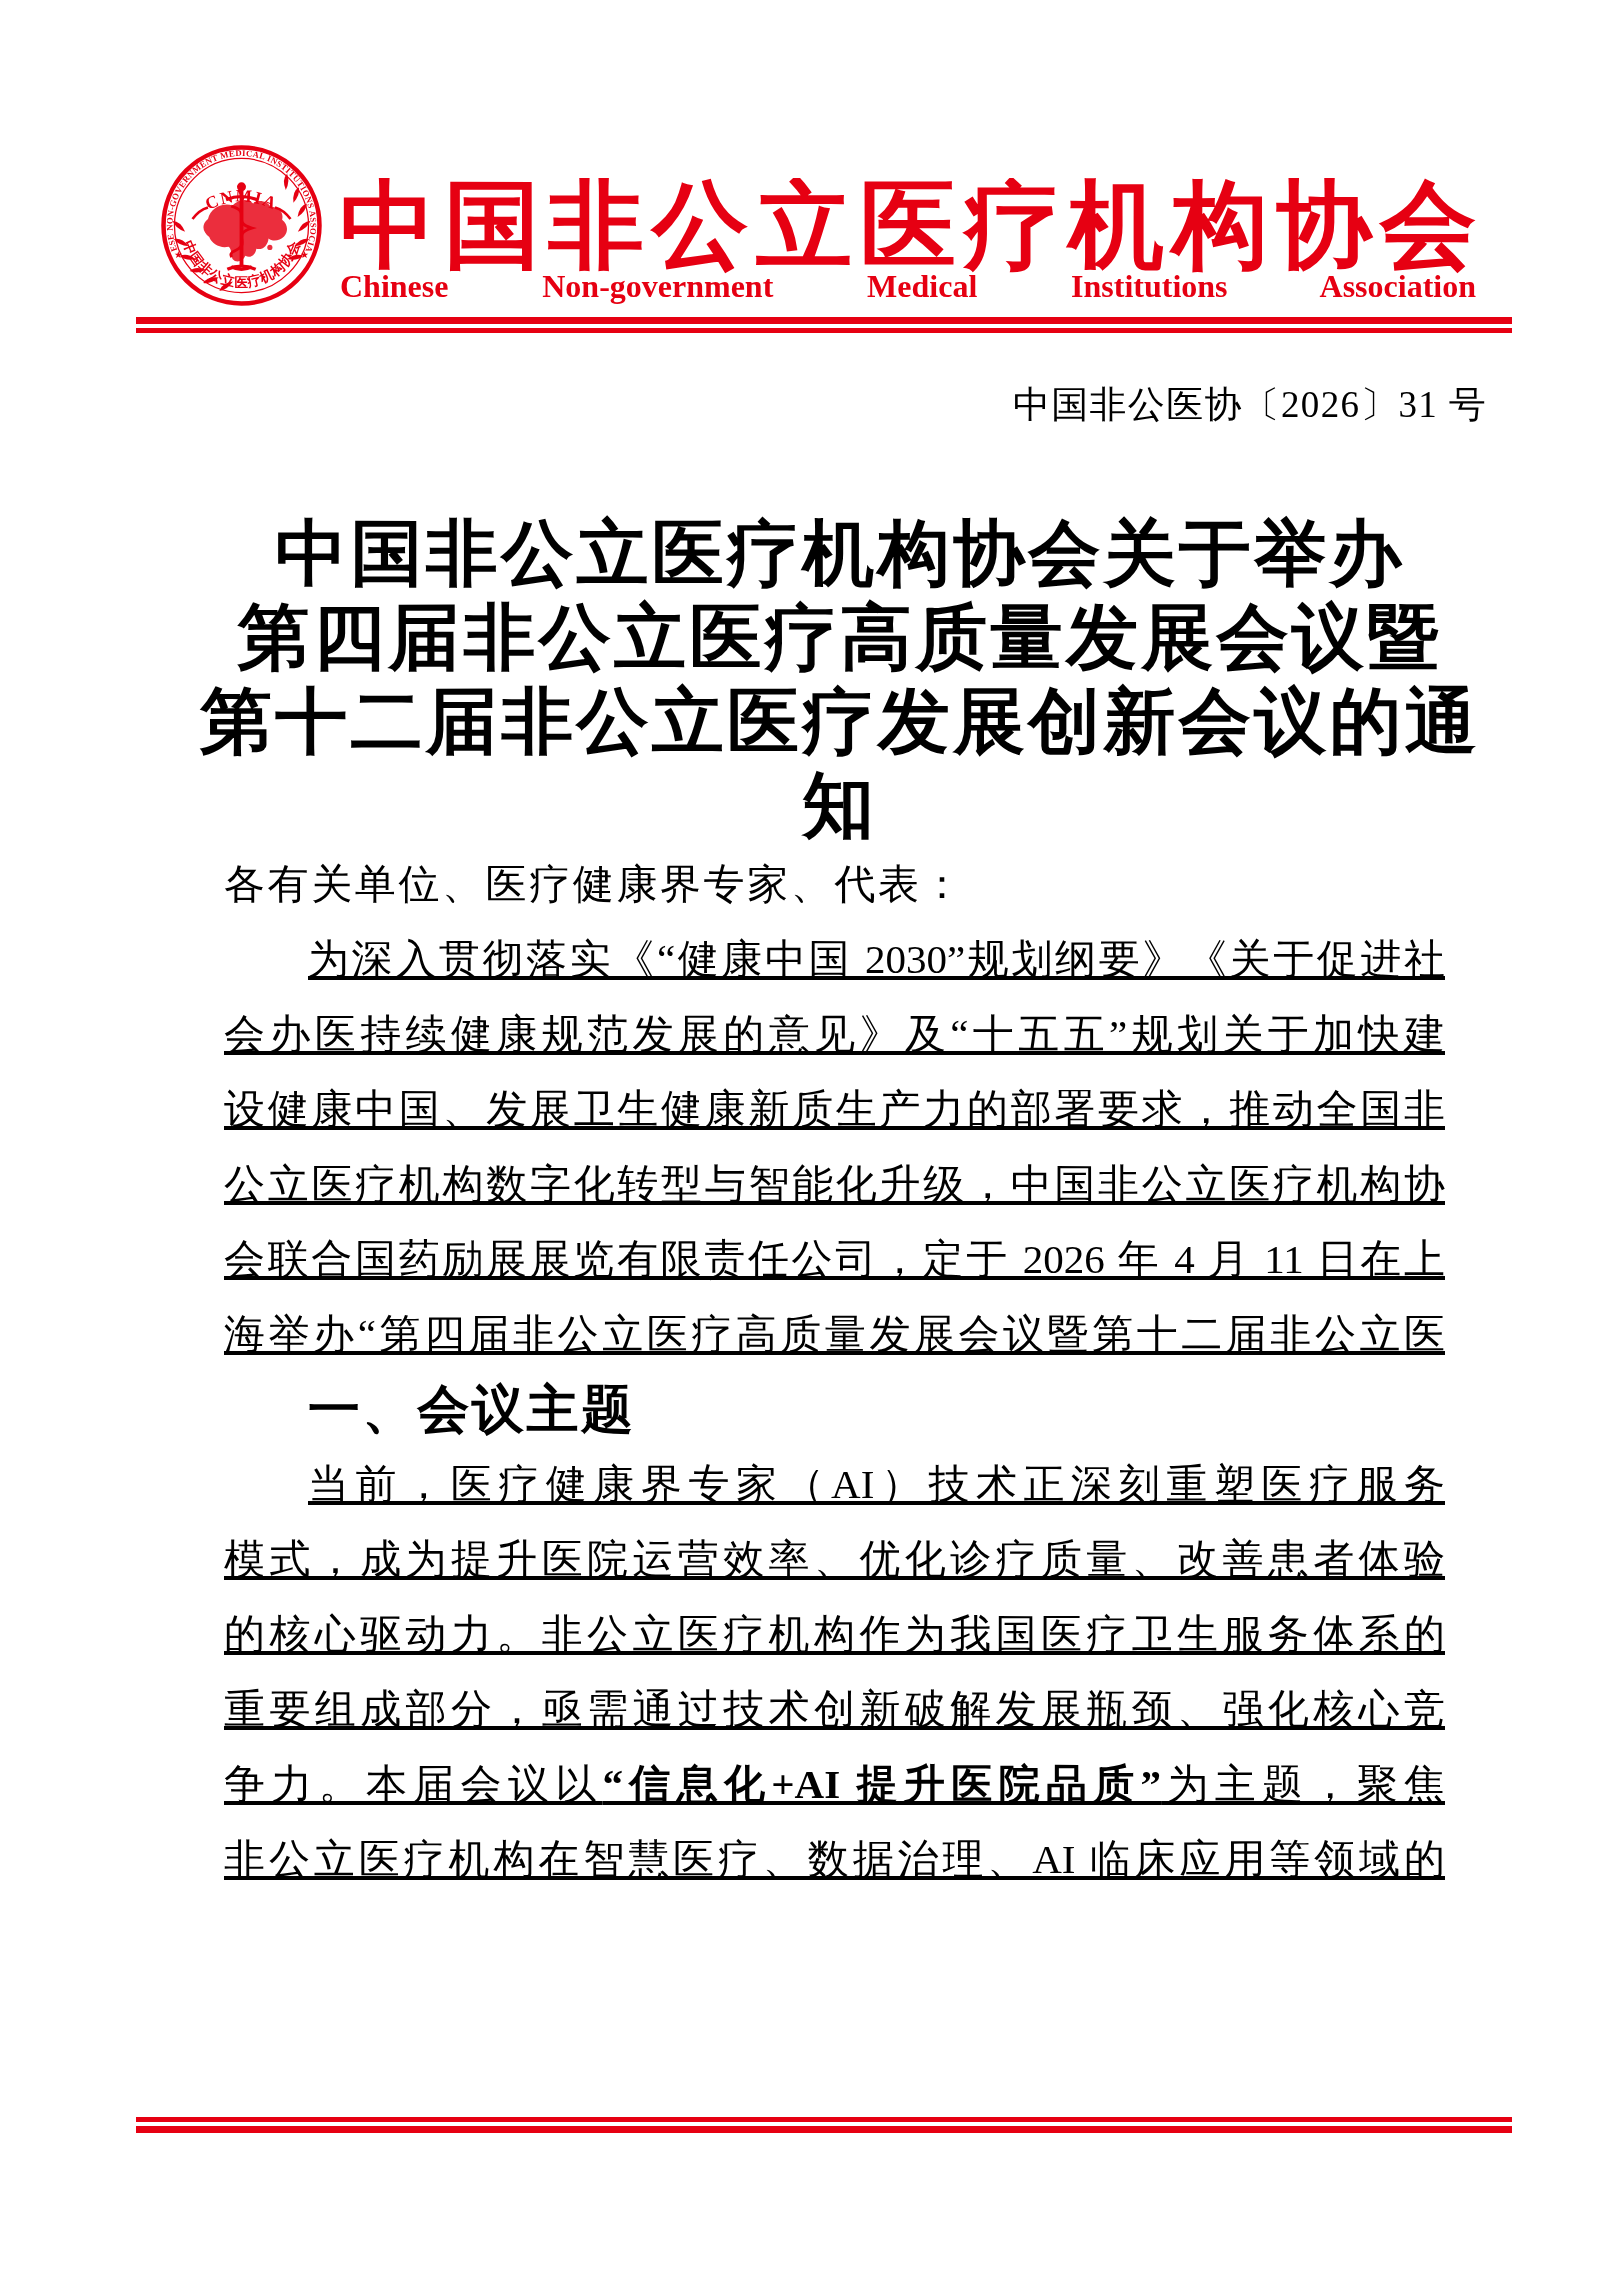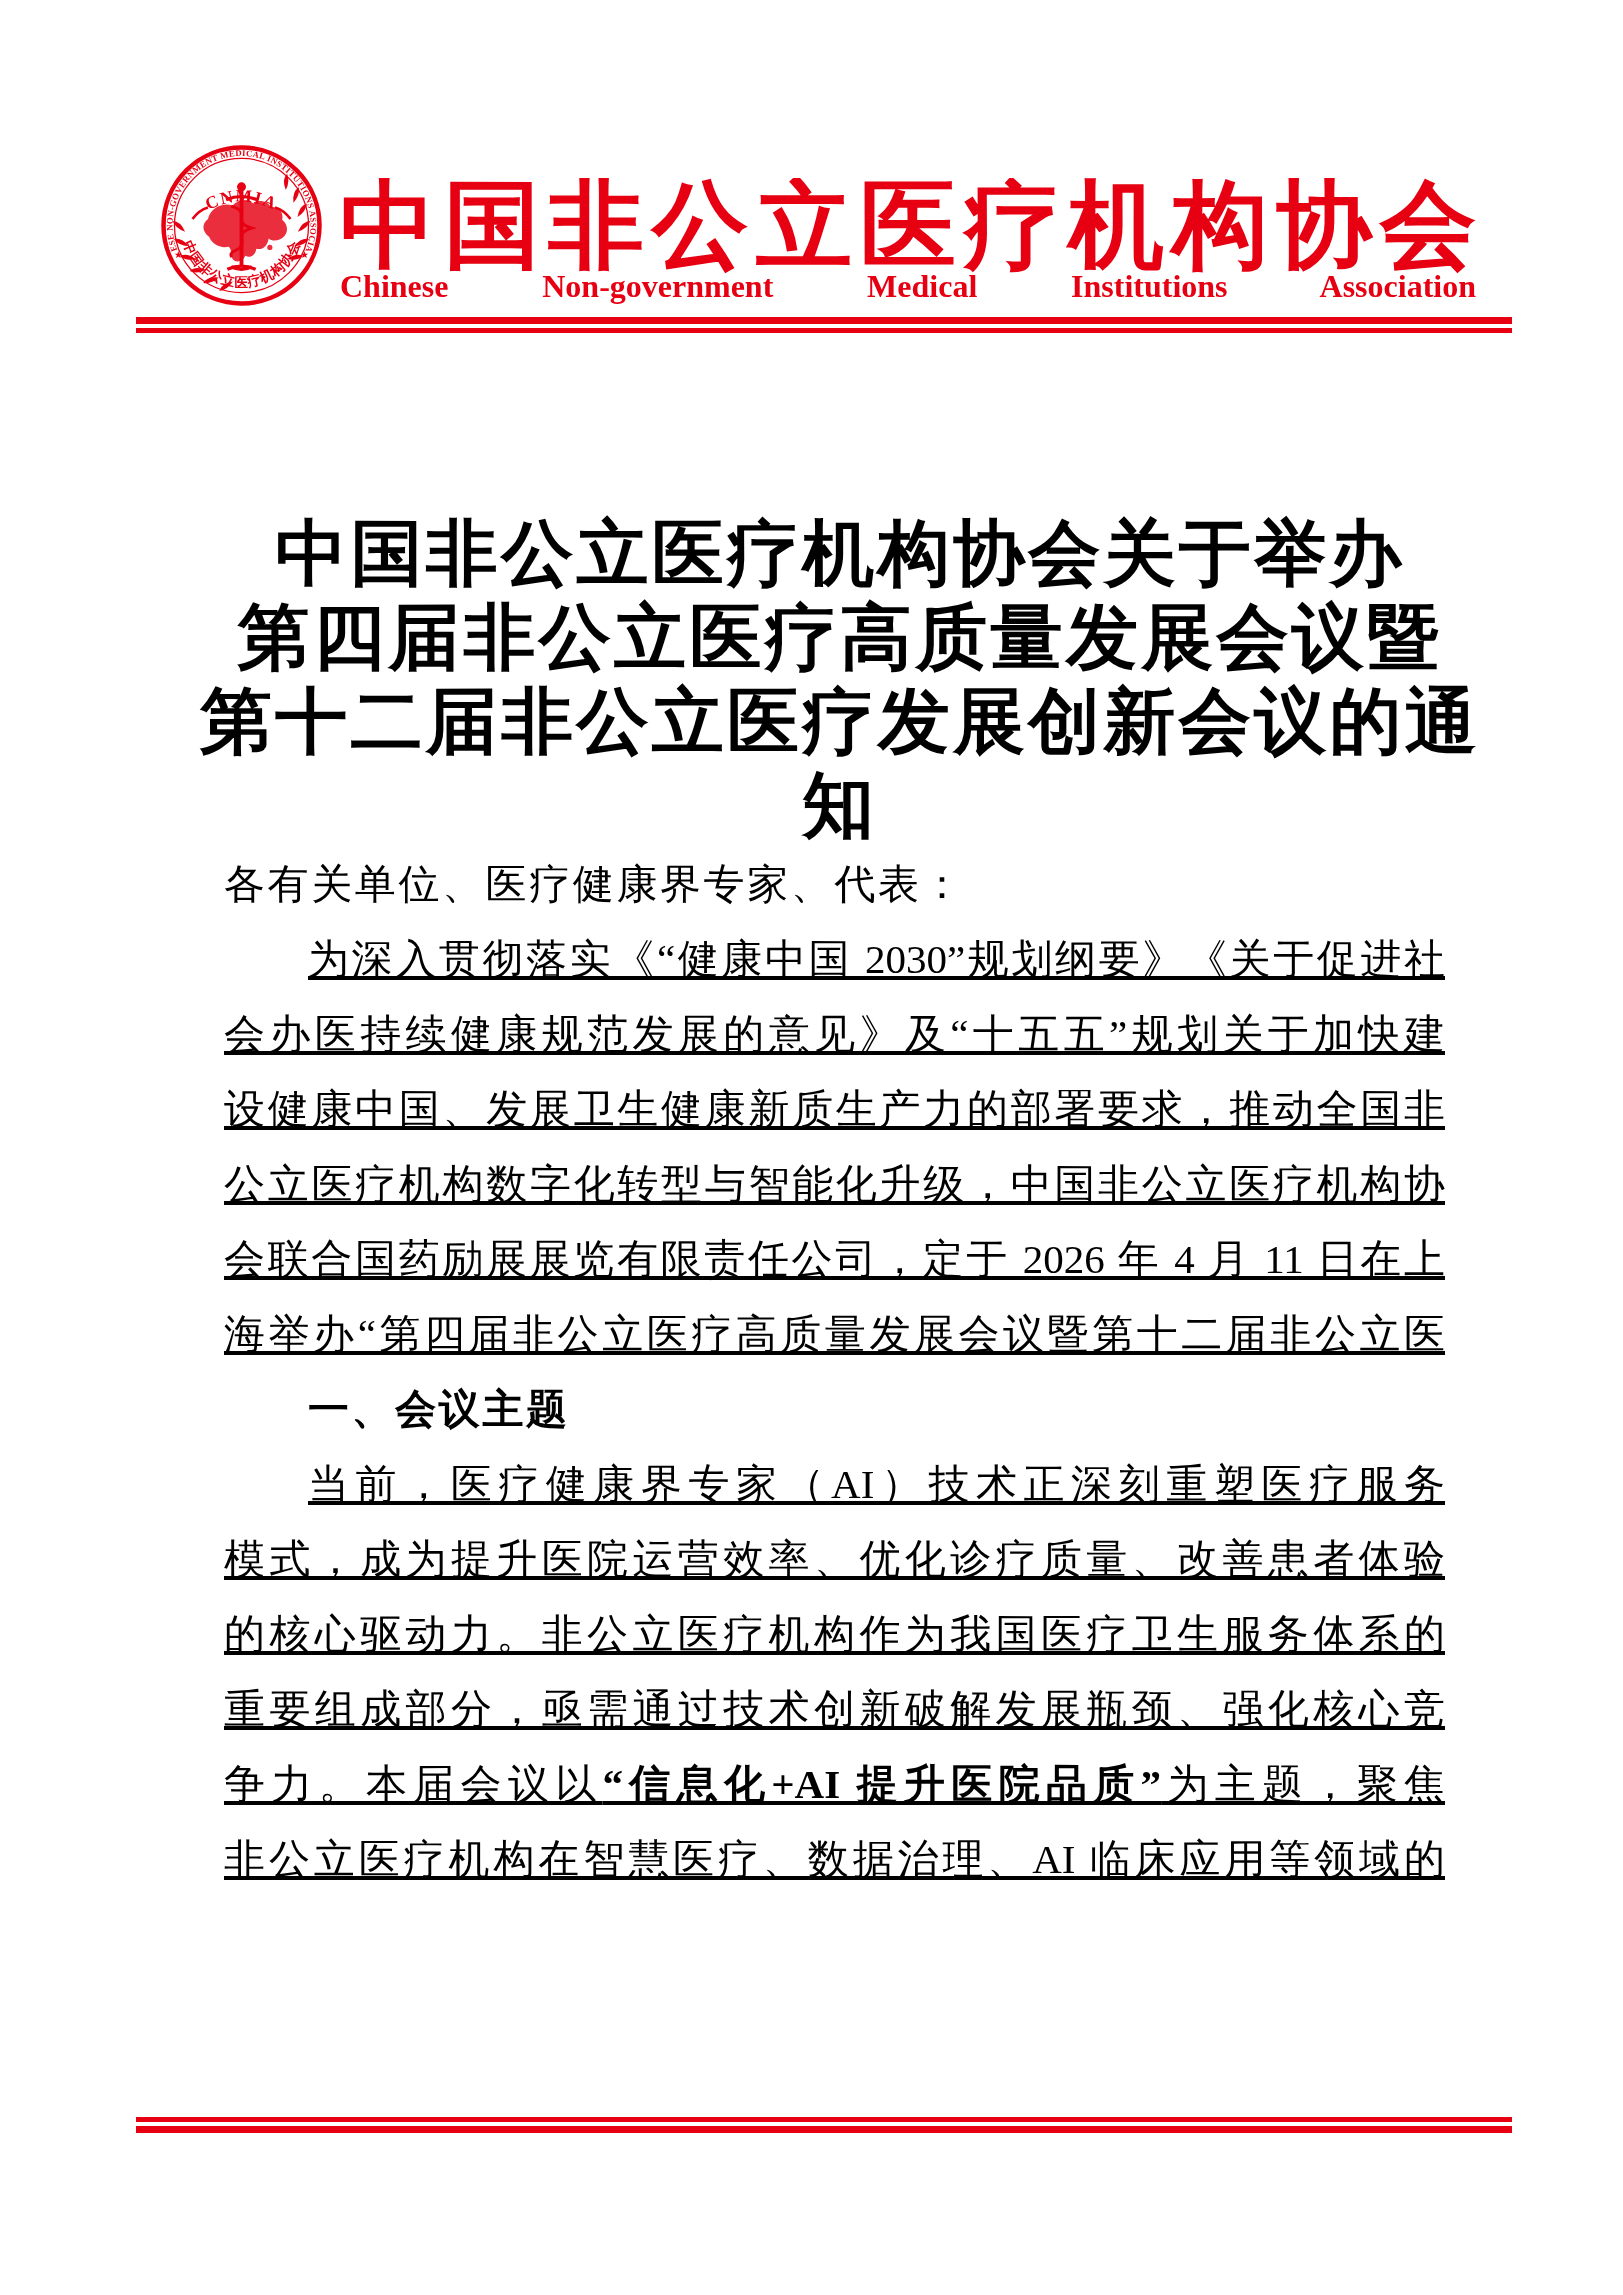--- a/index.html
+++ b/index.html
@@ -42,21 +42,21 @@
     text-align:center; font-weight:bold; font-size:72px; line-height:84px;
     letter-spacing:3.3px;
   }
 
   
   .body-block { position:absolute; left:224px; top:847px; width:1221px; font-size:41px; }
   .line   { height:75px; line-height:75px; overflow:hidden; }
   .plain  { letter-spacing:2.6px; }
   .fill   { text-align:justify; text-align-last:justify;text-decoration:underline; }
   .indent { text-indent:84px; }
-  .heading{ font-family:"Liberation Sans", sans-serif; font-weight:bold; font-size:41px; letter-spacing:2.6px; }
+  .heading{ font-family:"Liberation Sans", sans-serif; font-weight:bold; font-size:52px; letter-spacing:2.6px; }
   .bold   { font-weight:bold; }
 </style>
 </head>
 <body>
 
 <div class="page">
 
   <svg class="logo" viewBox="0 0 256 256" xmlns="http://www.w3.org/2000/svg" xmlns:xlink="http://www.w3.org/1999/xlink">
     <circle cx="128" cy="128" r="121" fill="#ffffff" stroke="#e60012" stroke-width="7"></circle>
     <circle cx="128" cy="128" r="104" fill="none" stroke="#e60012" stroke-width="2"></circle>
@@ -110,20 +110,21 @@
     <text x="30" y="178" font-size="15" fill="#e60012" text-anchor="middle">★</text>
     <text x="226" y="178" font-size="15" fill="#e60012" text-anchor="middle">★</text>
   </svg>
 
   <div class="org-cn">中国非公立医疗机构协会</div>
   <div class="org-en">Chinese Non-government Medical Institutions Association</div>
 
   <div class="rule rule-t1"></div>
   <div class="rule rule-t2"></div>
 
+  <div class="doc-number">中国非公医协〔2026〕31 号</div>
 
   <div class="title-block">
     <div>中国非公立医疗机构协会关于举办</div>
     <div>第四届非公立医疗高质量发展会议暨</div>
     <div>第十二届非公立医疗发展创新会议的通知</div>
   </div>
 
   <div class="body-block">
     <div class="line plain">各有关单位、医疗健康界专家、代表：</div>
     <div class="line fill indent">为深入贯彻落实《“健康中国 2030”规划纲要》《关于促进社</div>

